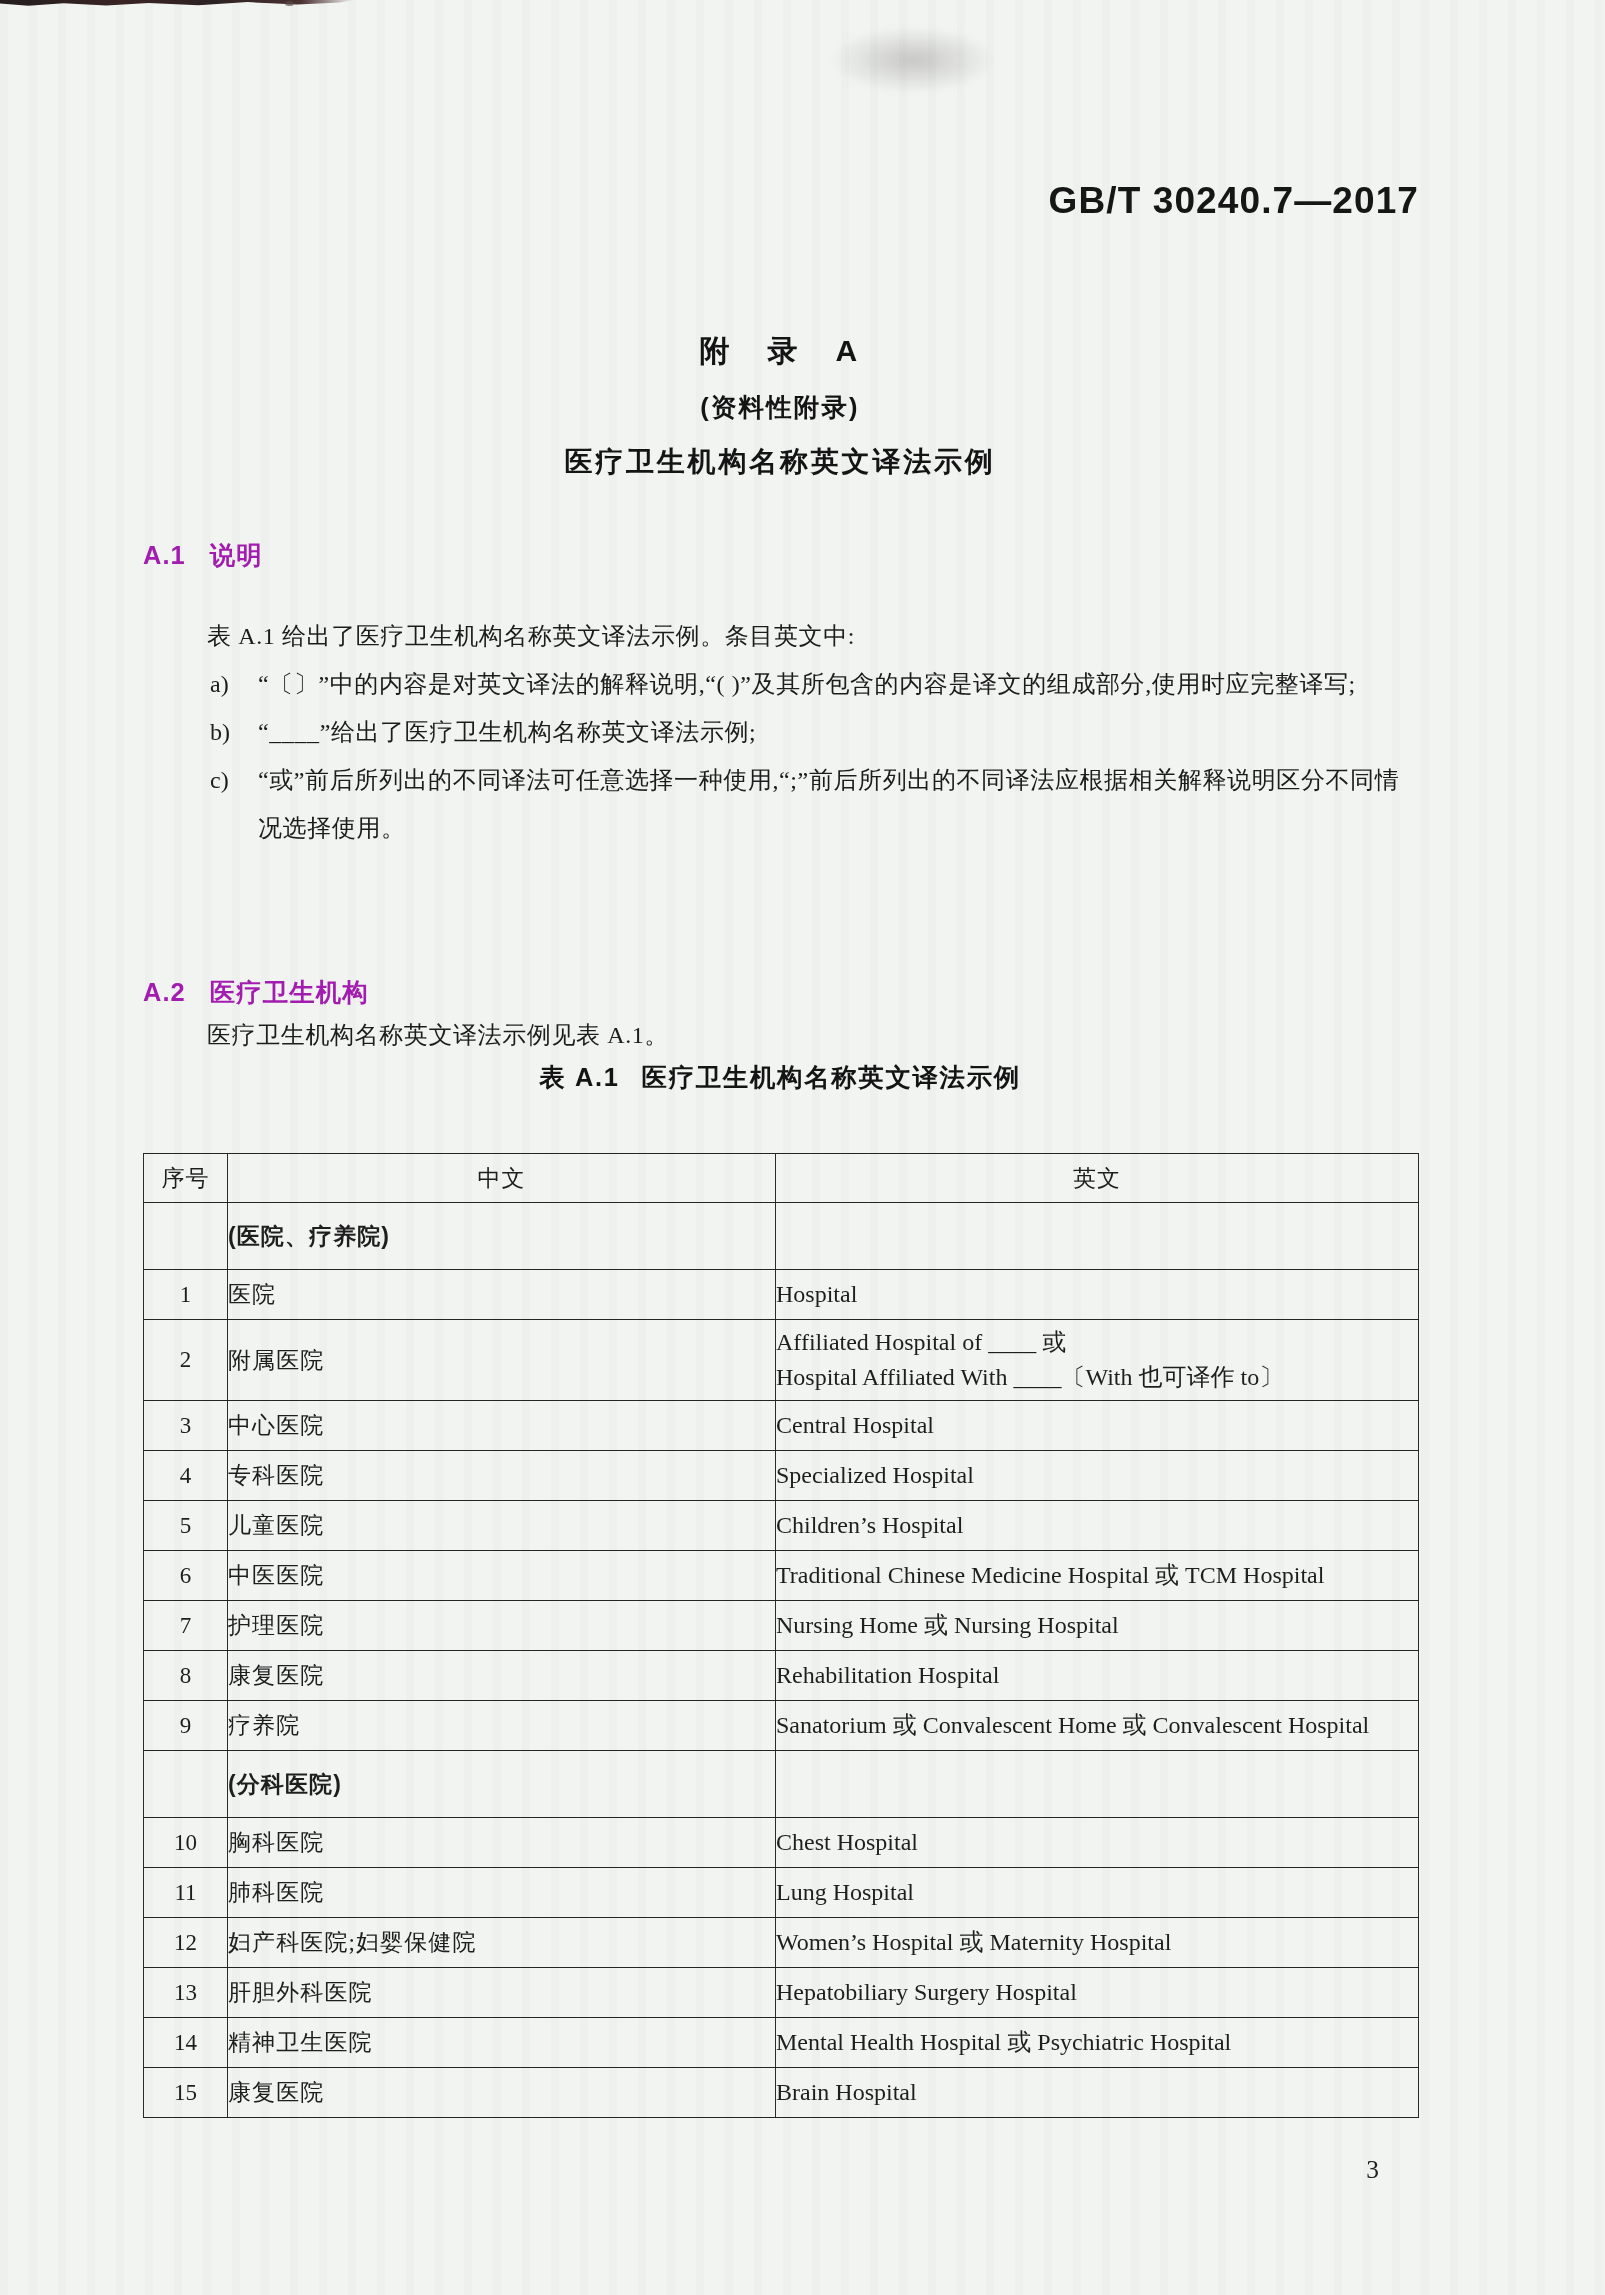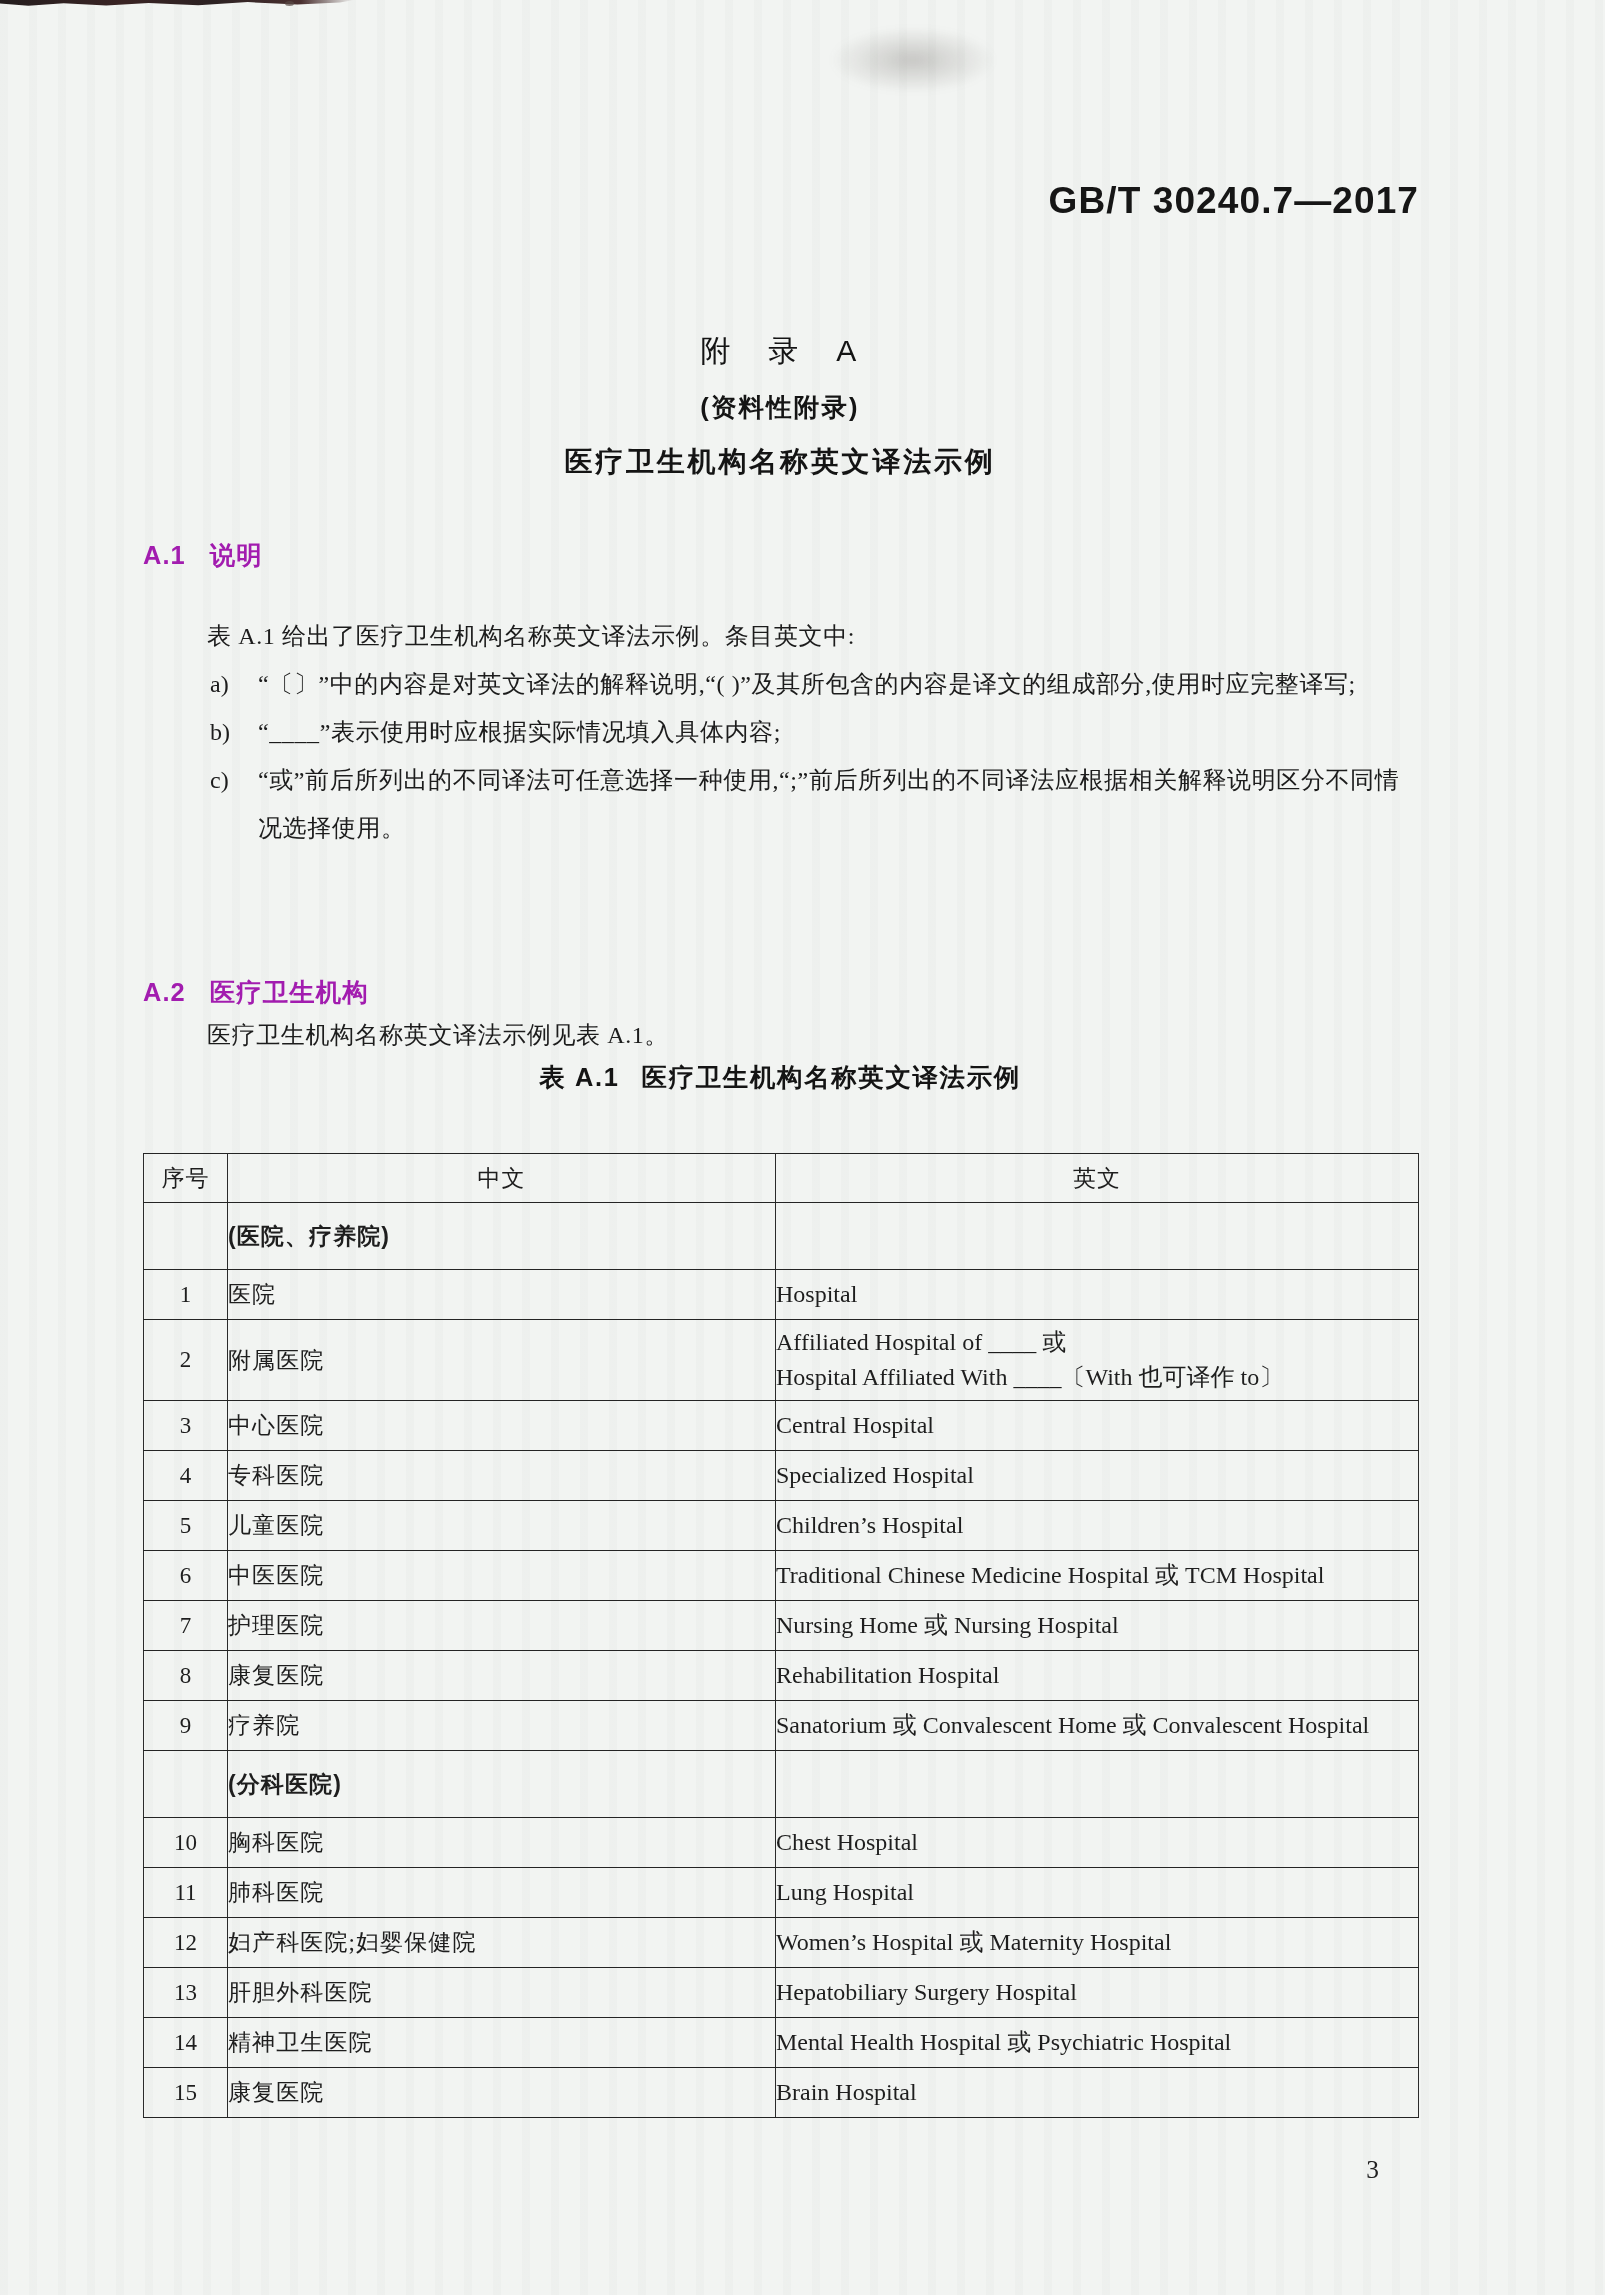--- a/index.html
+++ b/index.html
@@ -28,21 +28,21 @@
     position:absolute;top:26.6px;left:830px;width:166px;height:66px;border-radius:50%;
     background:radial-gradient(closest-side, rgba(90,85,80,0.28), rgba(90,85,80,0));
     filter:blur(3.3px);
   }
   .doc-code{
     position:absolute;top:180px;right:186px;
     font-family:"Liberation Sans", sans-serif;font-weight:bold;
     font-size:37px;letter-spacing:1.1px;color:#161616;
   }
   .title-block{position:absolute;left:143px;width:1274px;top:331px;text-align:center;color:#141414;}
-  .title-line1{font-family:"Liberation Sans", sans-serif;font-weight:normal;font-size:30px;word-spacing:23px;letter-spacing:3.3px;}
+  .title-line1{font-family:"Liberation Sans", sans-serif;font-weight:bold;font-size:30px;word-spacing:23px;letter-spacing:3.3px;}
   .title-line2{font-family:"Liberation Sans", sans-serif;font-weight:bold;font-size:25.4px;margin-top:19px;letter-spacing:2.2px;}
   .title-line3{font-family:"Liberation Sans", sans-serif;font-weight:bold;font-size:28px;margin-top:17.7px;letter-spacing:2.8px;}
   .sec-head{
     position:absolute;left:143px;
     font-family:"Liberation Sans", sans-serif;font-weight:bold;font-size:25.4px;color:#a21caf;letter-spacing:1.1px;
   }
   .sec-head .sec-no{display:inline-block;margin-right:24px;}
   .sec-head-a1{top:539px;}
   .sec-head-a2{top:976px;}
   .body-par{position:absolute;left:207px;width:1211px;font-size:24px;line-height:33px;color:#1c1c1c;letter-spacing:0.6px;}
@@ -103,21 +103,21 @@
 
   <div class="body-par par-a1">表 A.1 给出了医疗卫生机构名称英文译法示例。条目英文中:</div>
 
   <div class="abc-list" id="abc-list">
       <div class="abc-item">
         <span class="abc-label">a)</span>
         <span class="abc-text">“〔〕”中的内容是对英文译法的解释说明,“( )”及其所包含的内容是译文的组成部分,使用时应完整译写;</span>
       </div>
       <div class="abc-item">
         <span class="abc-label">b)</span>
-        <span class="abc-text">“____”表示使用时应根据实际情况填入具体内容;</span>
+        <span class="abc-text">“____”给出了医疗卫生机构名称英文译法示例;</span>
       </div>
       <div class="abc-item">
         <span class="abc-label">c)</span>
         <span class="abc-text">“或”前后所列出的不同译法可任意选择一种使用,“;”前后所列出的不同译法应根据相关解释说明区分不同情况选择使用。</span>
       </div>
     </div>
 
   <div class="sec-head sec-head-a2">
     <span class="sec-no">A.2</span><span>医疗卫生机构</span>
   </div>

